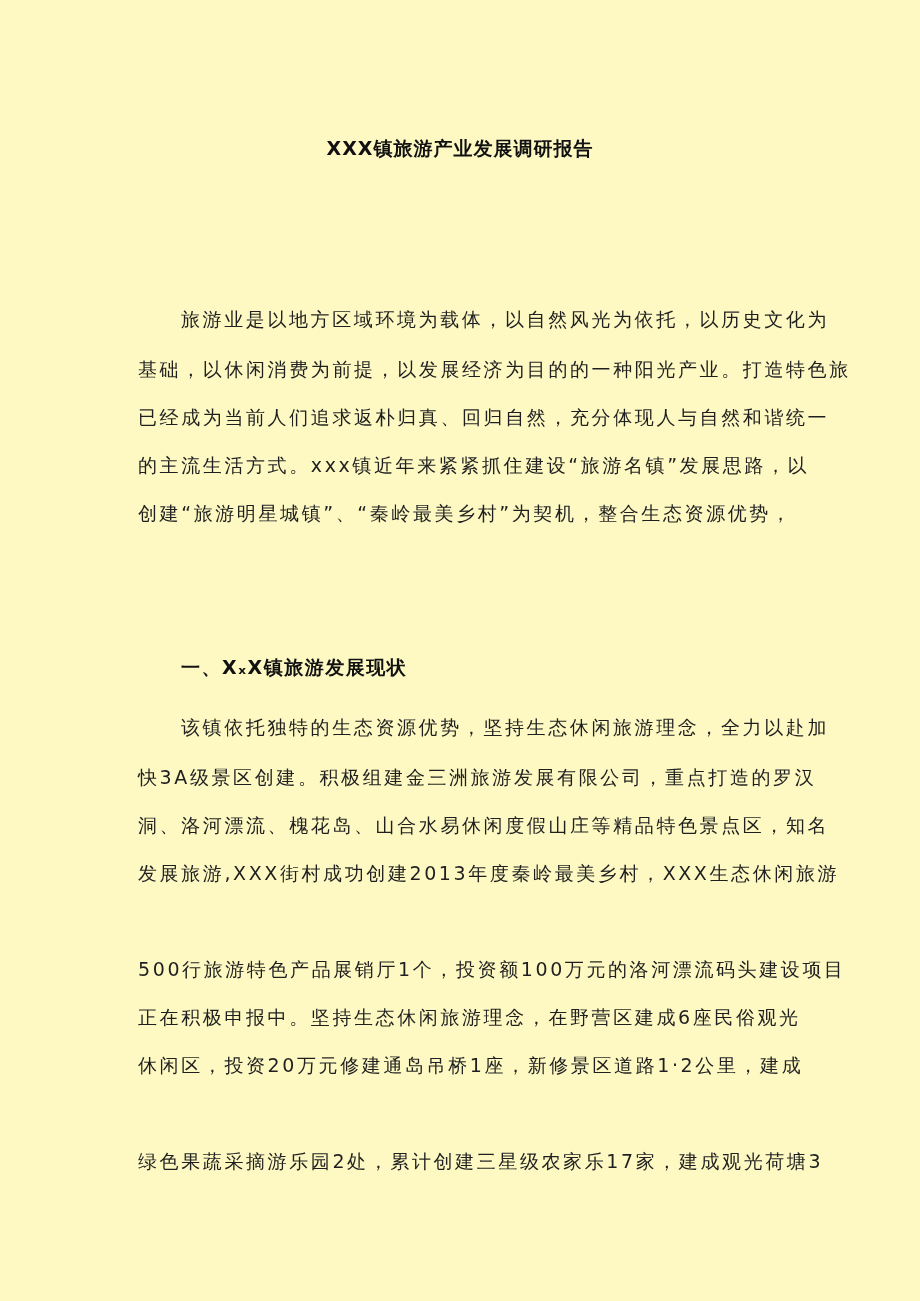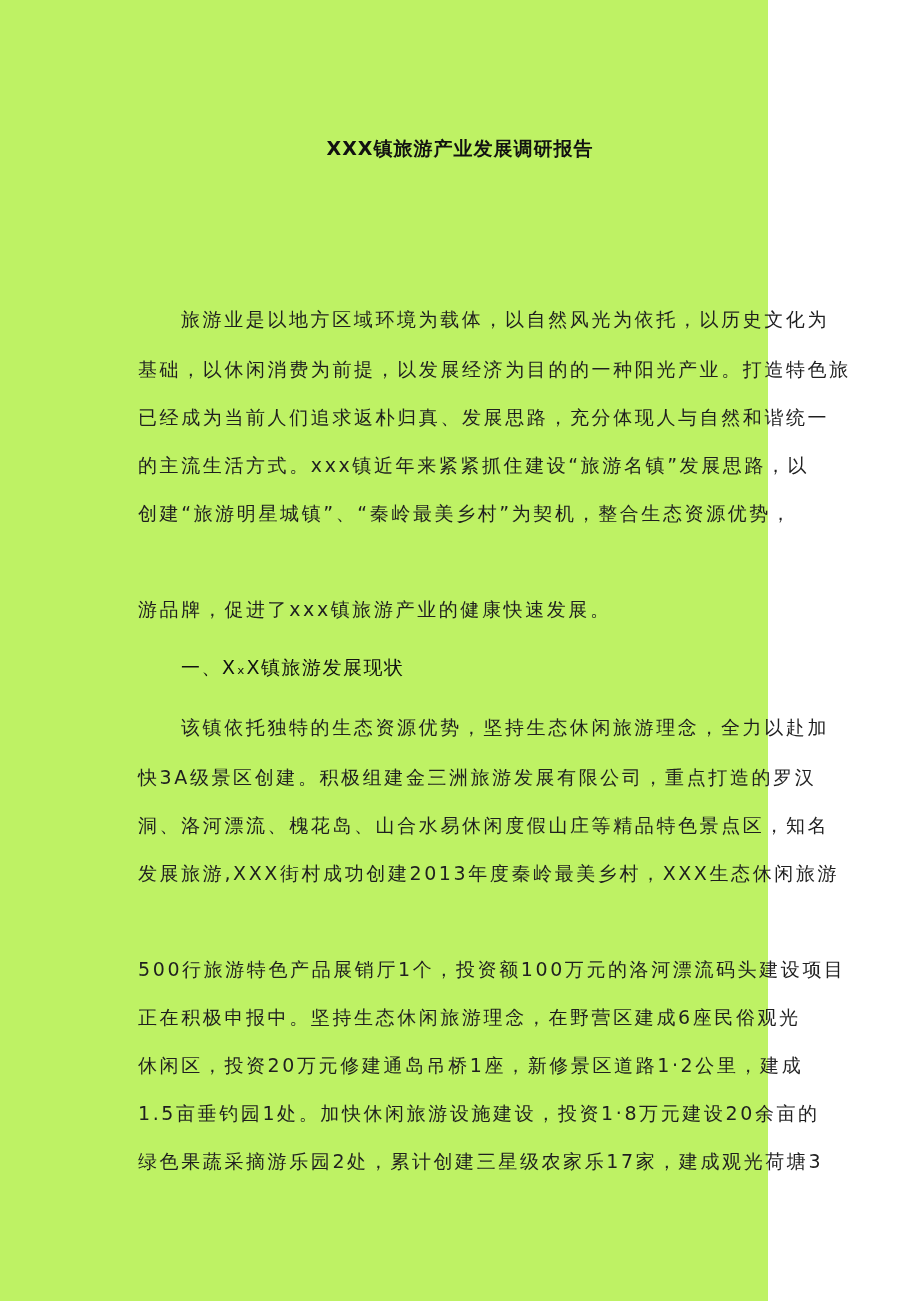--- a/index.html
+++ b/index.html
@@ -1,42 +1,40 @@
 <!DOCTYPE html>
 <html><head>
 <meta charset="utf-8">
 <style>
   html, body { margin:0; padding:0; background:#ffffff; }
   body { width:920px; height:1301px; position:relative; overflow:hidden;
          font-family:"DejaVu Sans", sans-serif; color:#1a1a1a; }
-  .page { position:absolute; left:0; top:0; width:768px; height:1301px; background:#bef264; }
+  .page { position:absolute; left:0; top:0; width:920px; height:1301px; background:#fef9c3; }
   .title { position:absolute; left:0; width:920px; top:136px; text-align:center;
            font-size:19px; font-weight:bold; letter-spacing:1px; color:#111; }
   .line { position:absolute; left:138px; width:650px; font-size:19px; line-height:24px;
           white-space:nowrap; letter-spacing:2.6px; color:#1f1f1f; }
   .indent { left:181px;font-family:Liberation Mono, monospace; }
-  .heading { font-weight:normal; letter-spacing:1.5px; left:181px; color:#111; }
+  .heading { font-weight:bold; letter-spacing:1.5px; left:181px; color:#111; }
 </style>
 </head>
 <body>
 
 <div class="page">
   <div class="title">XXX镇旅游产业发展调研报告</div>
 
   <div class="line indent" style="top:309px">旅游业是以地方区域环境为载体，以自然风光为依托，以历史文化为</div>
   <div class="line" style="top:357px">基础，以休闲消费为前提，以发展经济为目的的一种阳光产业。打造特色旅</div>
-  <div class="line" style="top:405px">已经成为当前人们追求返朴归真、发展思路，充分体现人与自然和谐统一</div>
+  <div class="line" style="top:405px">已经成为当前人们追求返朴归真、回归自然，充分体现人与自然和谐统一</div>
   <div class="line" style="top:453px">的主流生活方式。xxx镇近年来紧紧抓住建设“旅游名镇”发展思路，以</div>
   <div class="line" style="top:501px">创建“旅游明星城镇”、“秦岭最美乡村”为契机，整合生态资源优势，</div>
-  <div class="line" style="top:597px">游品牌，促进了xxx镇旅游产业的健康快速发展。</div>
 
   <div class="line heading" style="top:655px">一、XₓX镇旅游发展现状</div>
 
   <div class="line indent" style="top:717px">该镇依托独特的生态资源优势，坚持生态休闲旅游理念，全力以赴加</div>
   <div class="line" style="top:765px">快3A级景区创建。积极组建金三洲旅游发展有限公司，重点打造的罗汉</div>
   <div class="line" style="top:813px">洞、洛河漂流、槐花岛、山合水易休闲度假山庄等精品特色景点区，知名</div>
   <div class="line" style="top:861px">发展旅游,XXX街村成功创建2013年度秦岭最美乡村，XXX生态休闲旅游</div>
   <div class="line" style="top:957px">500行旅游特色产品展销厅1个，投资额100万元的洛河漂流码头建设项目</div>
   <div class="line" style="top:1005px">正在积极申报中。坚持生态休闲旅游理念，在野营区建成6座民俗观光</div>
   <div class="line" style="top:1053px">休闲区，投资20万元修建通岛吊桥1座，新修景区道路1·2公里，建成</div>
-  <div class="line" style="top:1101px">1.5亩垂钓园1处。加快休闲旅游设施建设，投资1·8万元建设20余亩的</div>
   <div class="line" style="top:1149px">绿色果蔬采摘游乐园2处，累计创建三星级农家乐17家，建成观光荷塘3</div>
 </div>
 
 </body></html>

